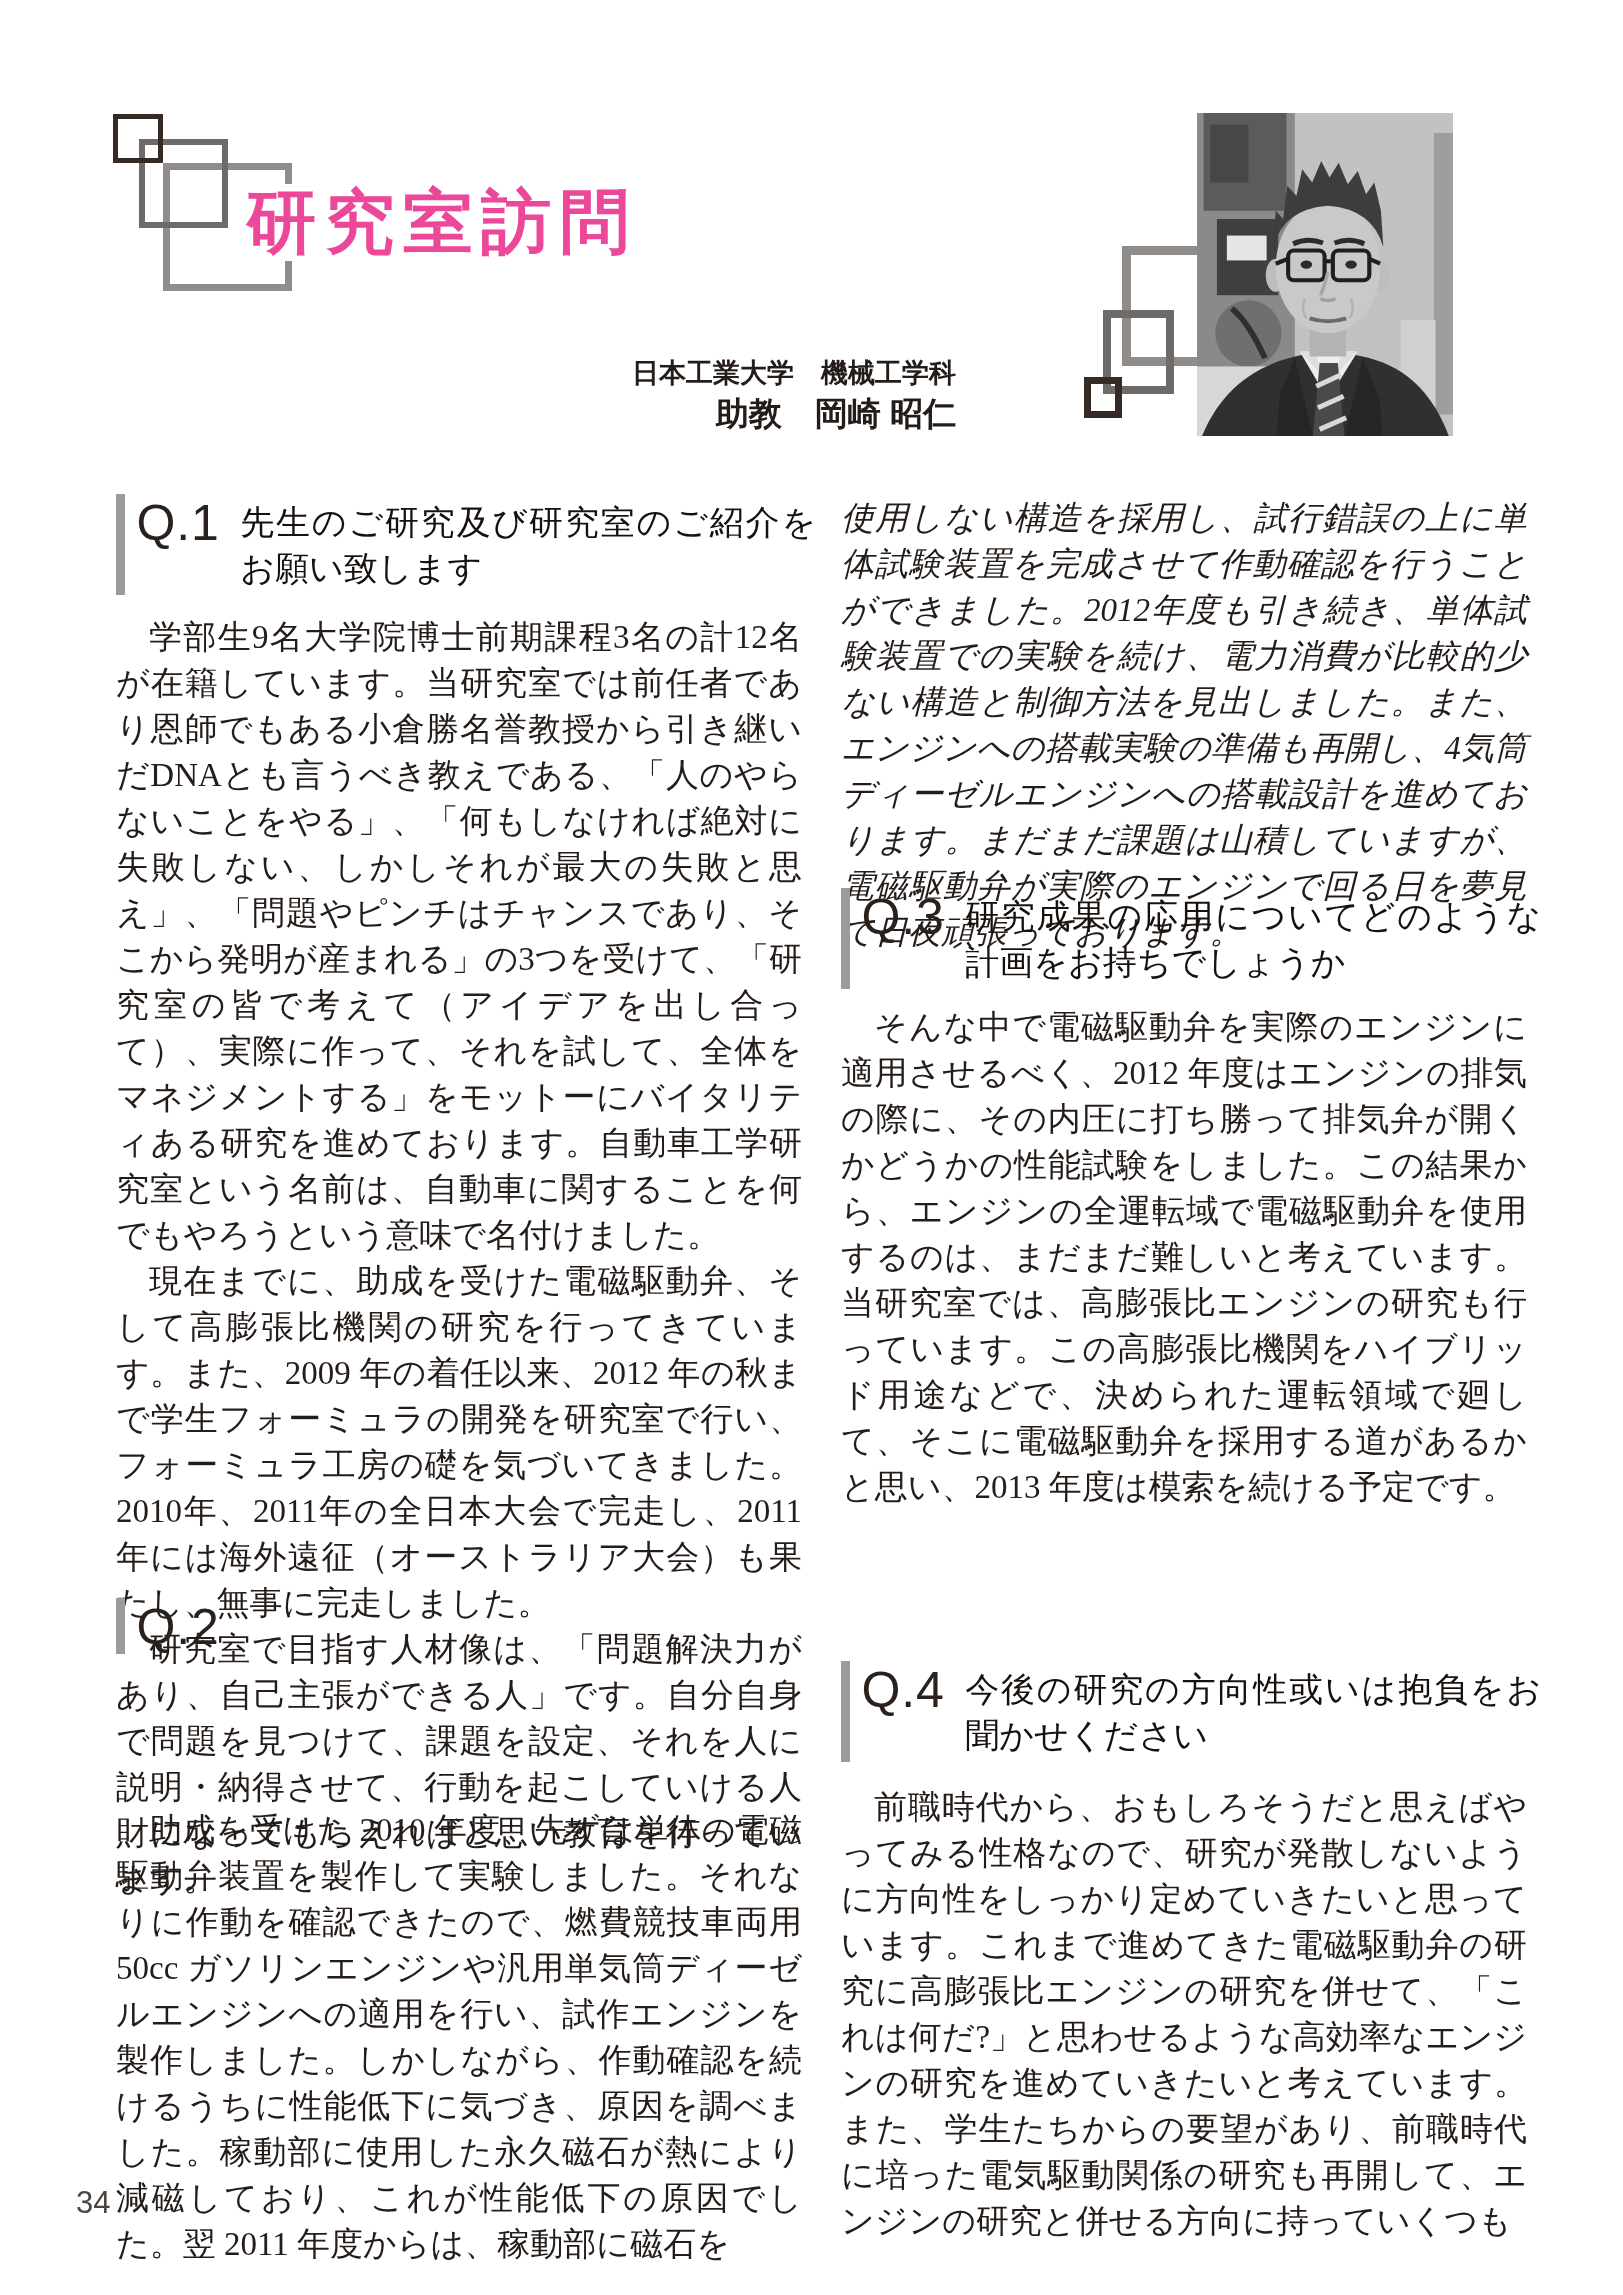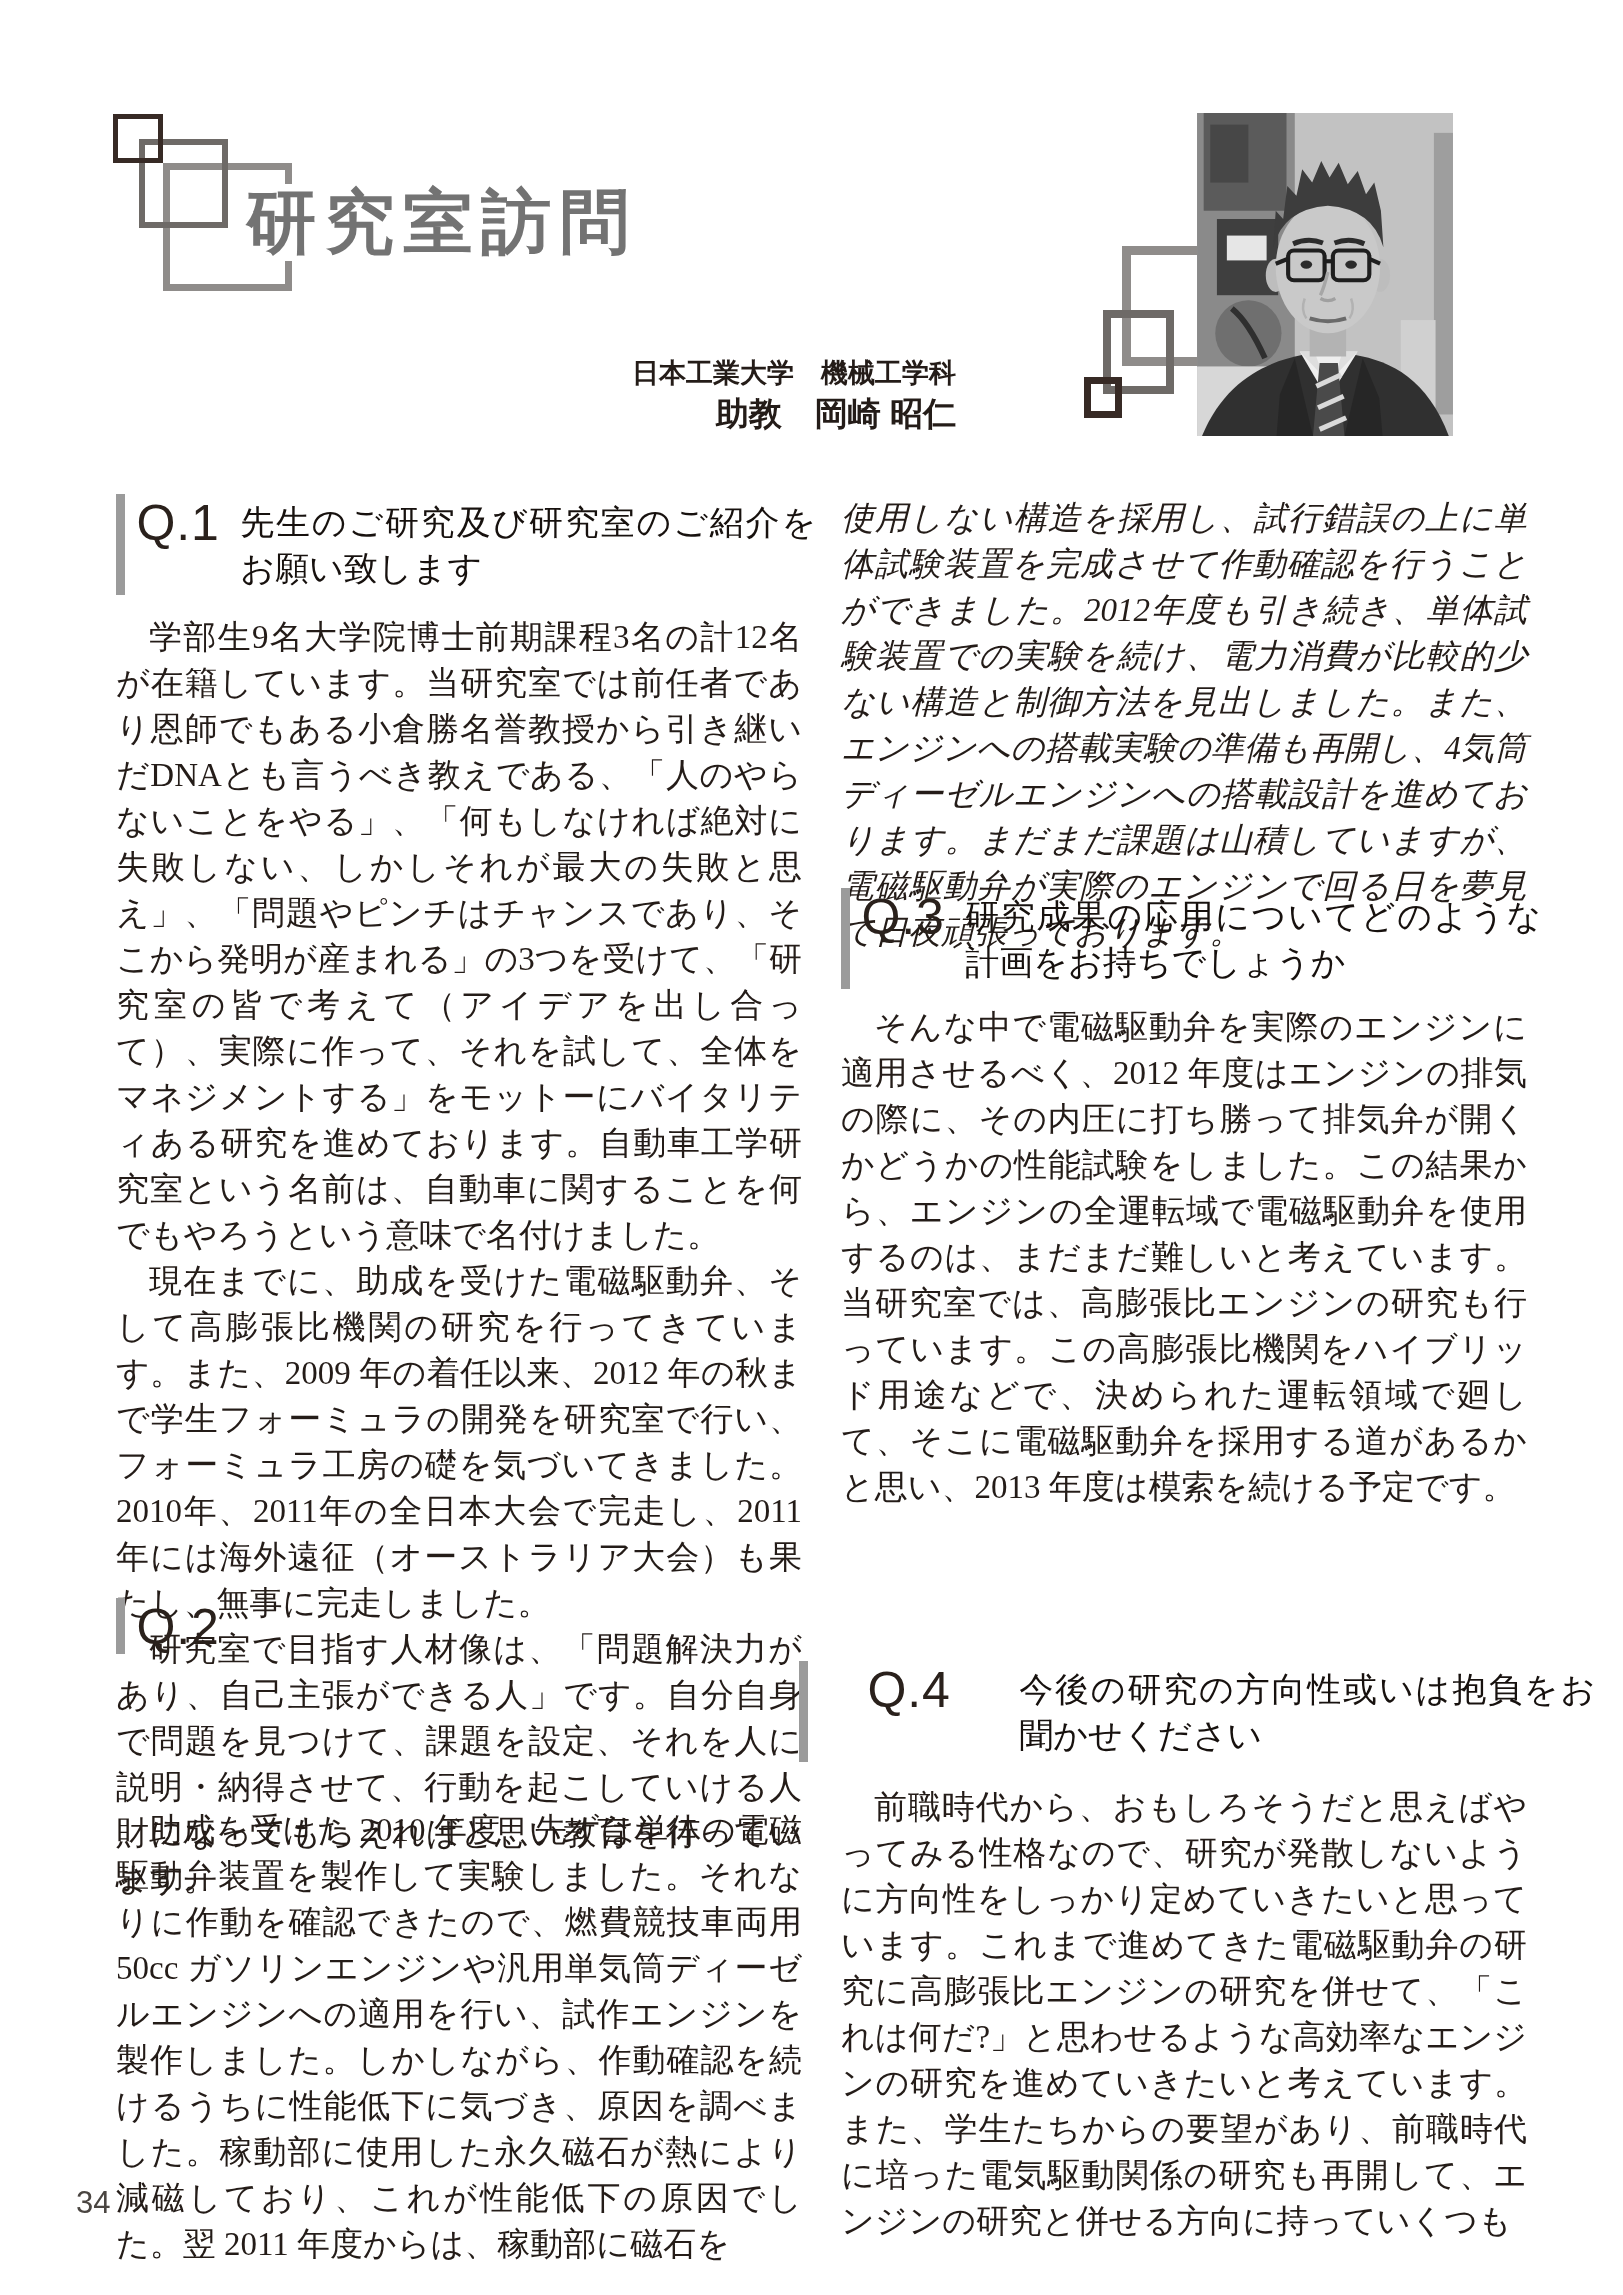--- a/index.html
+++ b/index.html
@@ -17,21 +17,21 @@
   #logo-sq-mid{left:139px;top:139px;width:89px;height:89px;}
   #logo-sq-light{left:163px;top:163px;width:129px;height:128px;}
   #photo-sq-light{left:1122px;top:246px;width:116px;height:120px;border-width:9px;}
   #photo-sq-mid{left:1103px;top:310px;width:71px;height:84px;border-width:8.3px;}
   #photo-sq-dark{left:1084px;top:377px;width:38px;height:41px;border-width:7.5px;}
 
   .main-title{
     position:absolute;left:238px;top:184px;z-index:4;margin:0;
     font-family:Liberation Sans, sans-serif;
     font-weight:800;font-size:70px;line-height:1.1;letter-spacing:8.3px;
-    color:#737373;background:#ffffff;padding:0 8.3px;white-space:nowrap;
+    color:#ec4899;background:#ffffff;padding:0 8.3px;white-space:nowrap;
   }
   .affiliation{
     position:absolute;top:354px;right:667px;text-align:right;z-index:4;
     font-family:"Liberation Sans","DejaVu Sans",sans-serif;color:#241c18;
   }
   .affiliation .univ{font-size:27px;font-weight:600;line-height:38px;white-space:nowrap;}
   .affiliation .prof{font-size:33px;font-weight:600;line-height:43px;white-space:nowrap;}
 
   .photo{
     position:absolute;left:1197px;top:113px;width:256px;height:323px;
@@ -169,21 +169,21 @@
   <div class="qhead" style="left:841px;top:888px;">
     <div class="qbar"></div>
     <div class="qlabel">Q.3</div>
     <h2 class="qtitle">研究成果の応用についてどのような計画をお持ちでしょうか</h2>
   </div>
 
   <div class="qbody" style="left:841px;top:1004px;">
     <p>そんな中で電磁駆動弁を実際のエンジンに適用させるべく、2012 年度はエンジンの排気の際に、その内圧に打ち勝って排気弁が開くかどうかの性能試験をしました。この結果から、エンジンの全運転域で電磁駆動弁を使用するのは、まだまだ難しいと考えています。当研究室では、高膨張比エンジンの研究も行っています。この高膨張比機関をハイブリッド用途などで、決められた運転領域で廻して、そこに電磁駆動弁を採用する道があるかと思い、2013 年度は模索を続ける予定です。</p>
   </div>
 
-  <div class="qhead" style="left:799px;top:1661px;gap:48px;">
+  <div class="qhead" style="left:841px;top:1661px;">
     <div class="qbar"></div>
     <div class="qlabel">Q.4</div>
     <h2 class="qtitle">今後の研究の方向性或いは抱負をお聞かせください</h2>
   </div>
 
   <div class="qbody" style="left:841px;top:1784px;">
     <p>前職時代から、おもしろそうだと思えばやってみる性格なので、研究が発散しないように方向性をしっかり定めていきたいと思っています。これまで進めてきた電磁駆動弁の研究に高膨張比エンジンの研究を併せて、「これは何だ?」と思わせるような高効率なエンジンの研究を進めていきたいと考えています。また、学生たちからの要望があり、前職時代に培った電気駆動関係の研究も再開して、エンジンの研究と併せる方向に持っていくつも</p>
   </div>
 
   <div class="page-number">34</div>

